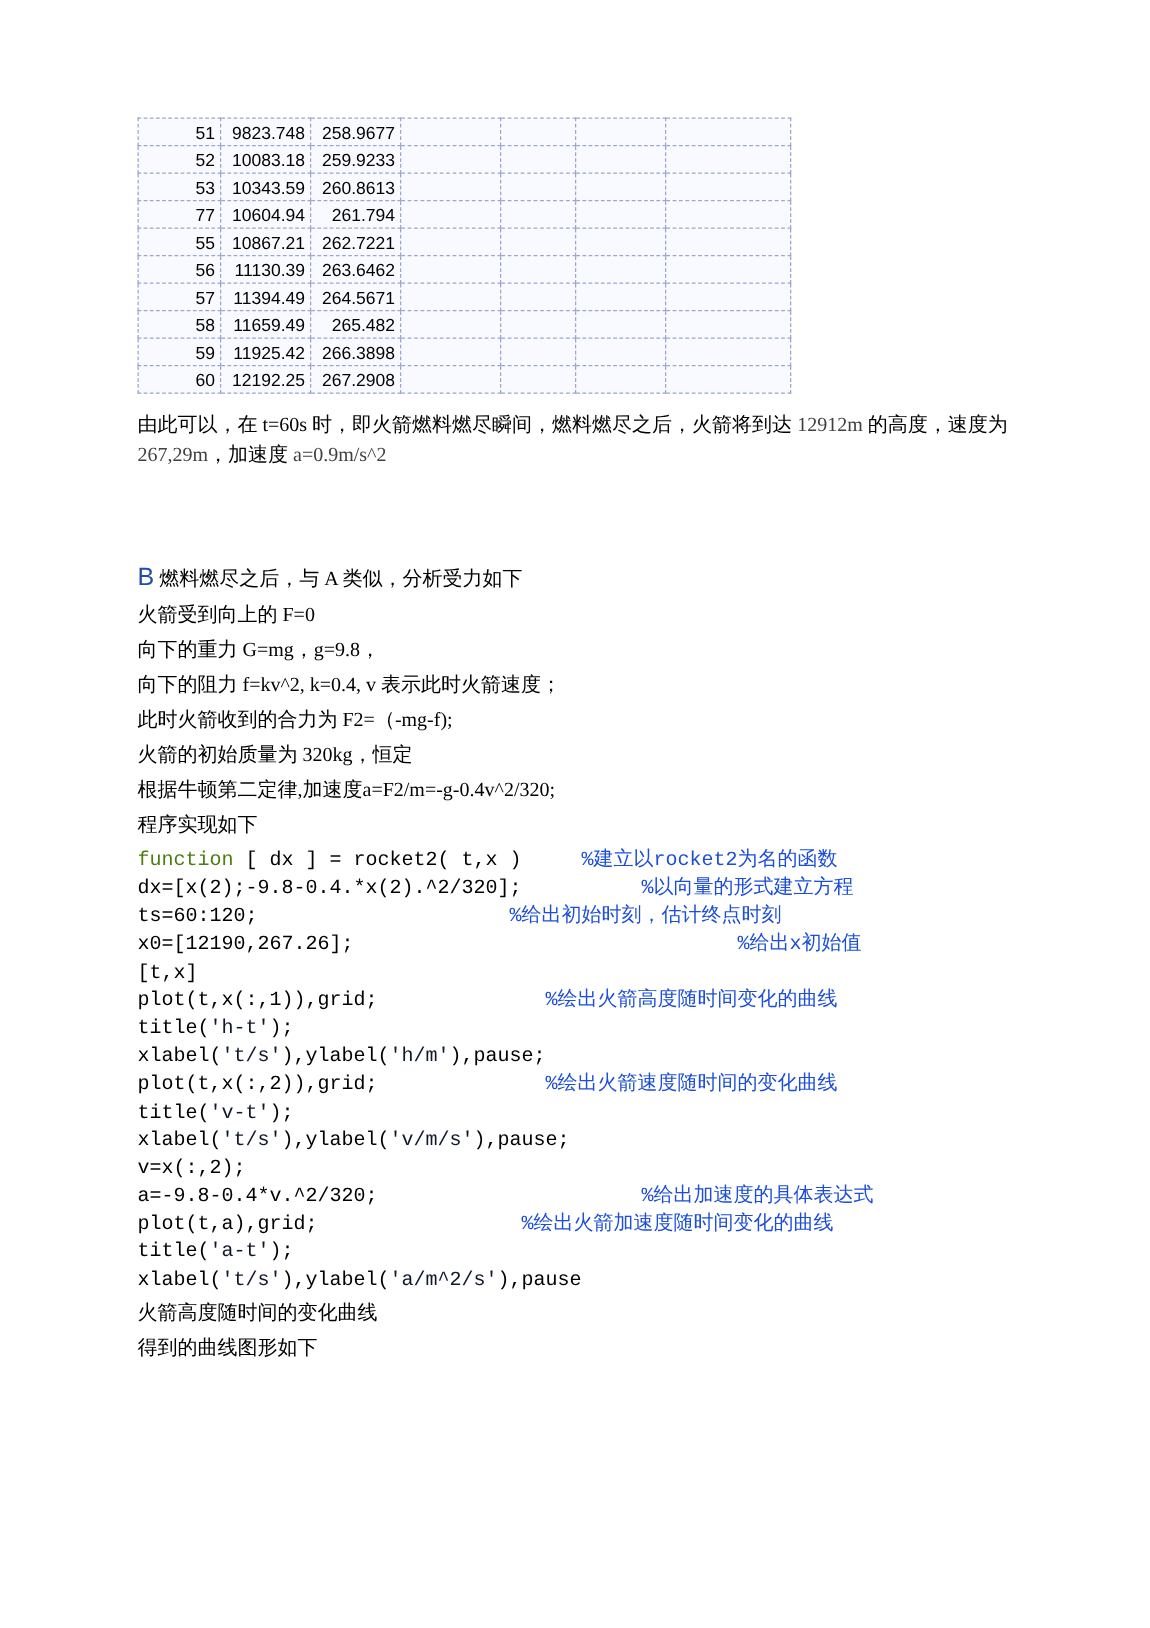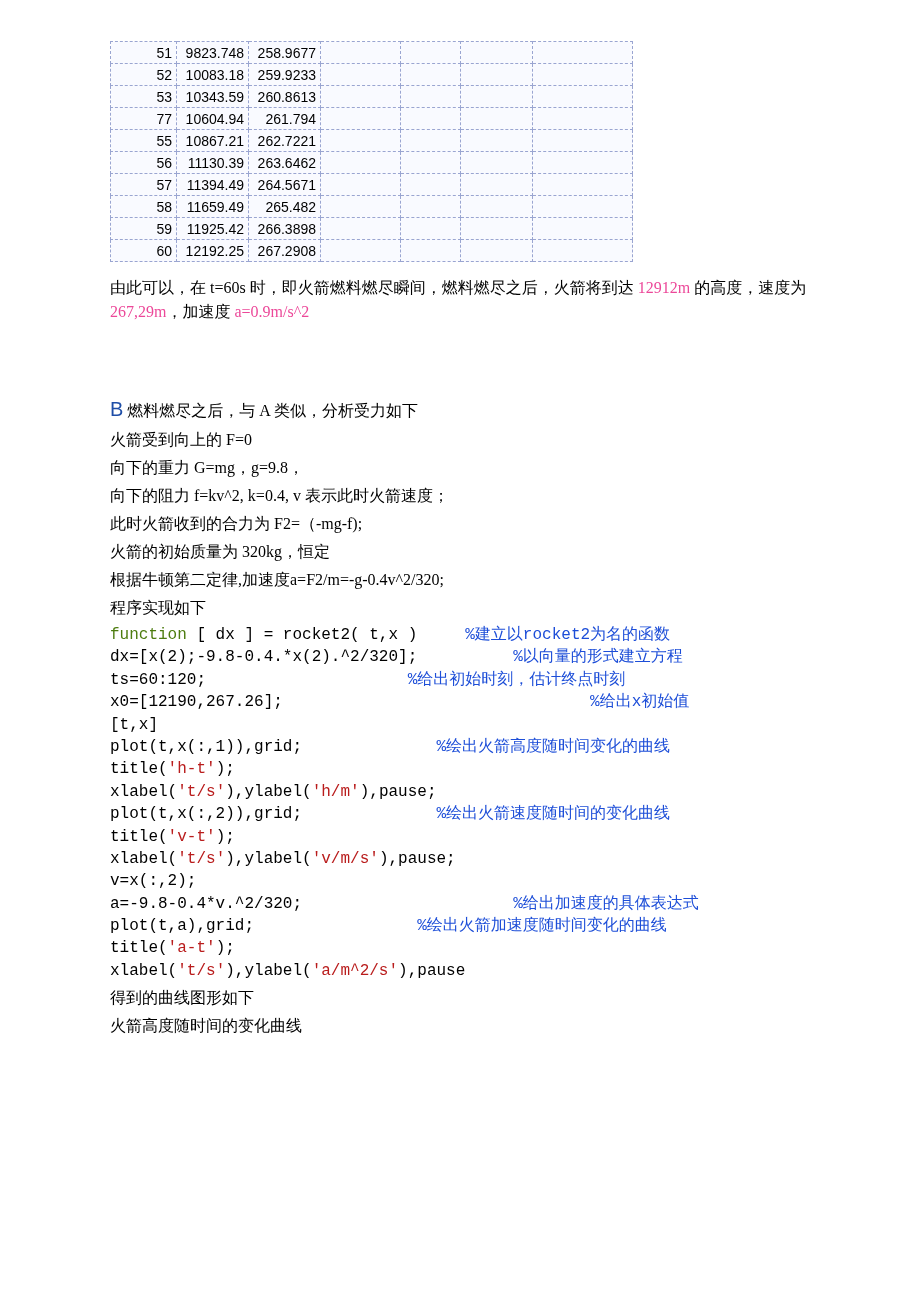--- a/index.html
+++ b/index.html
@@ -5,21 +5,21 @@
   body {
     margin: 0;
     padding: 0;
     background: #fff;
     font-family: "SimSun", "宋体", serif;
     font-size: 16px;
     color: #000;
     width: 920px;
   }
   .page {
-    padding: 41px 100px 60px 110px;
+    padding: 94px 100px 60px 110px;
     box-sizing: border-box;
     width: 920px;
   }
   table.data {
     border-collapse: collapse;
     margin-bottom: 14px;
     font-family: "Microsoft YaHei", "SimSun", sans-serif;
     font-size: 14px;
   }
   table.data td {
@@ -35,38 +35,38 @@
   .col1 { width: 72px; }
   .col2 { width: 72px; }
   .col3 { width: 80px; }
   .col4 { width: 60px; }
   .col5 { width: 72px; }
   .col6 { width: 100px; }
   p {
     margin: 4px 0;
     line-height: 1.5;
   }
-  .red { color: #ec4899; margin-top: 24px; }
+  .red { color: #404040; margin-top: 24px; }
   .blue-bold {
     color: #1f4ea7;
     font-family: "Microsoft YaHei", Arial, sans-serif;
     font-size: 20px;
     font-weight: normal;
   }
   .section-b {
     margin-top: 70px;
   }
   .code {
     font-family: "Courier New", monospace;
     font-size: 16px;
     white-space: pre;
     line-height: 1.4;
   }
   .code .kw { color: #4d7c0f; }
-  .code .str { color: #b91c1c; }
+  .code .str { color: #0f172a; }
   .code .cmt { color: #1d4ed8; }
   .label-row {
     display: flex;
     align-items: baseline;
     gap: 4px;
   }
 </style>
 </head>
 <body>
 
@@ -197,18 +197,18 @@
         <div class="code"><span>plot(t,x(:,2)),grid;              </span><span class="cmt">%绘出火箭速度随时间的变化曲线</span></div>
         <div class="code"><span>title(</span><span class="str">'v-t'</span><span>);</span></div>
         <div class="code"><span>xlabel(</span><span class="str">'t/s'</span><span>),ylabel(</span><span class="str">'v/m/s'</span><span>),pause;</span></div>
         <div class="code"><span>v=x(:,2);</span></div>
         <div class="code"><span>a=-9.8-0.4*v.^2/320;                      </span><span class="cmt">%给出加速度的具体表达式</span></div>
         <div class="code"><span>plot(t,a),grid;                 </span><span class="cmt">%绘出火箭加速度随时间变化的曲线</span></div>
         <div class="code"><span>title(</span><span class="str">'a-t'</span><span>);</span></div>
         <div class="code"><span>xlabel(</span><span class="str">'t/s'</span><span>),ylabel(</span><span class="str">'a/m^2/s'</span><span>),pause</span></div>
       </div>
     <div id="tail-lines">
+        <p>火箭高度随时间的变化曲线</p>
         <p>得到的曲线图形如下</p>
-        <p>火箭高度随时间的变化曲线</p>
       </div>
   </div>
 
 </div>
 
 </body></html>

